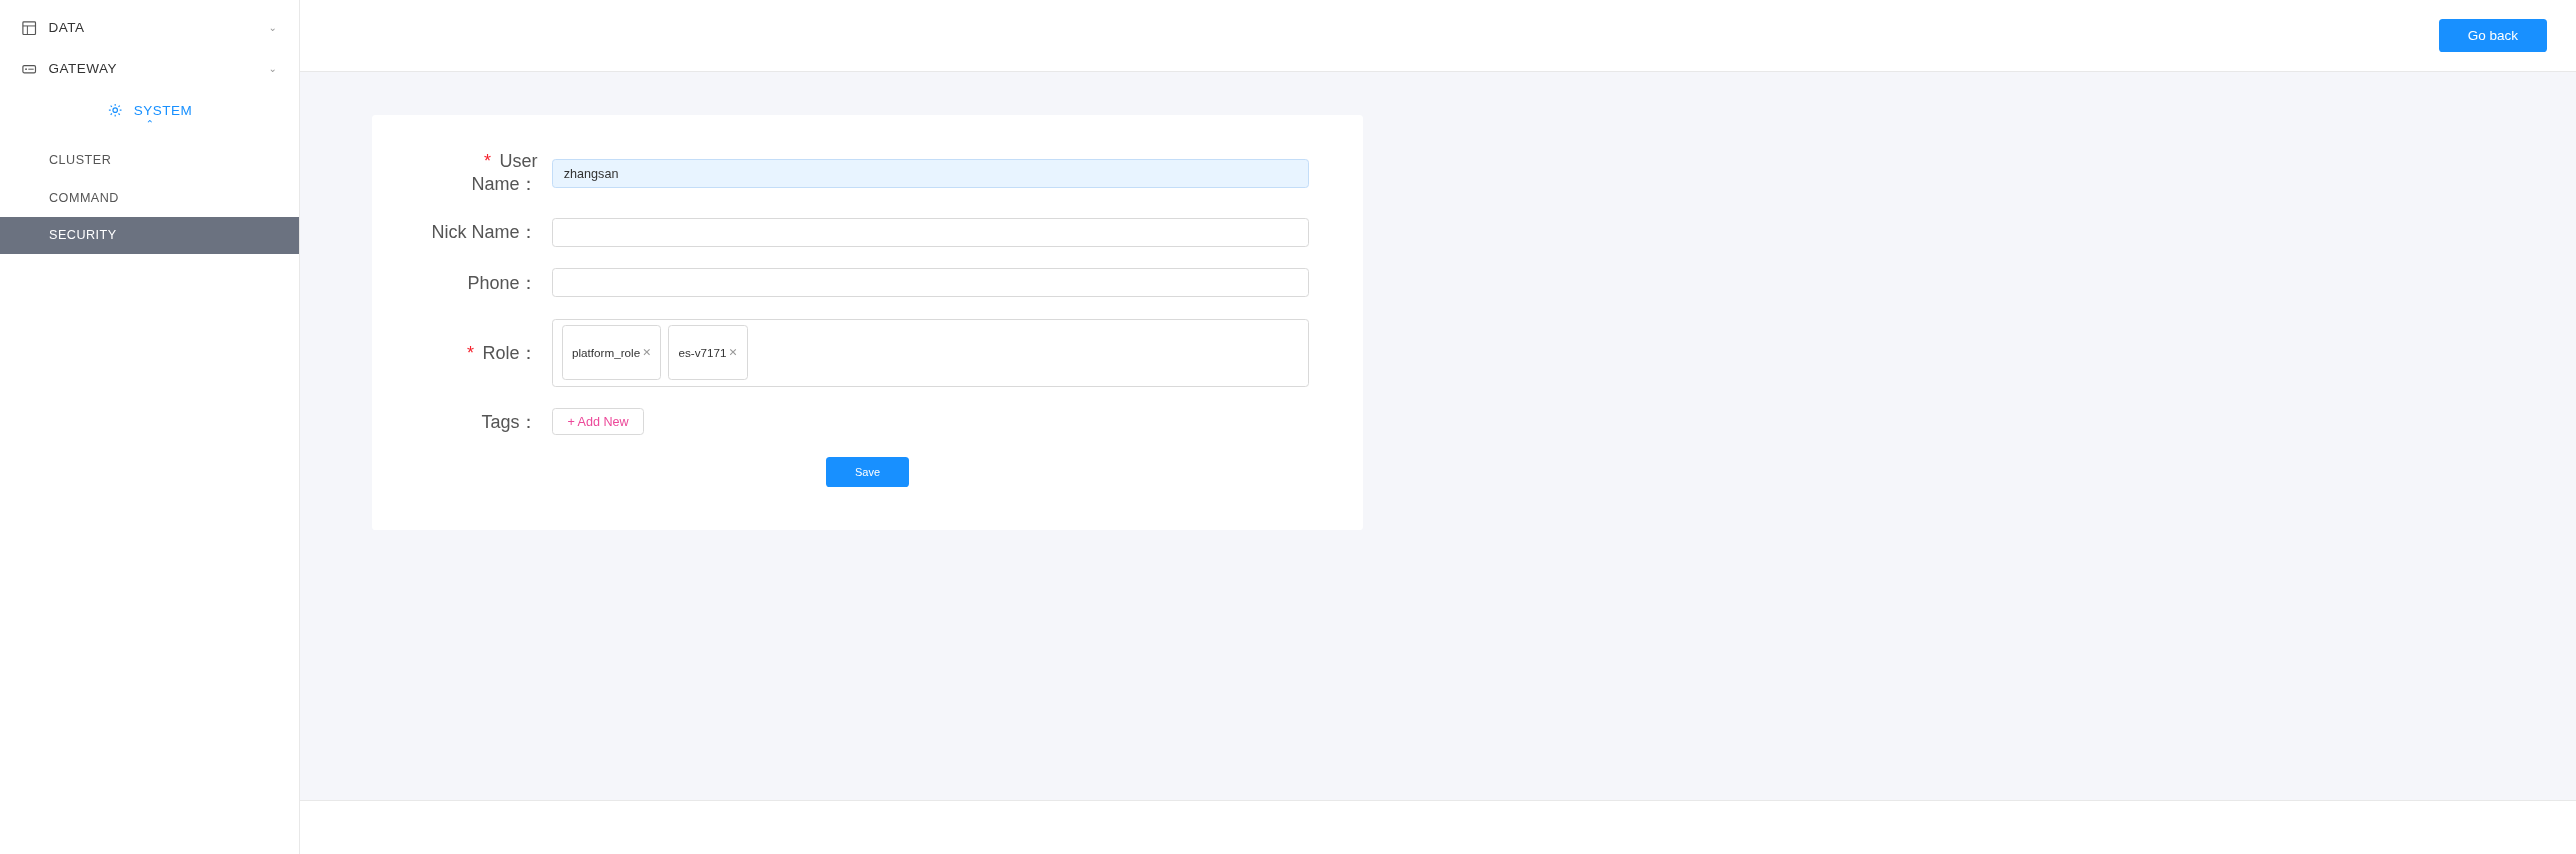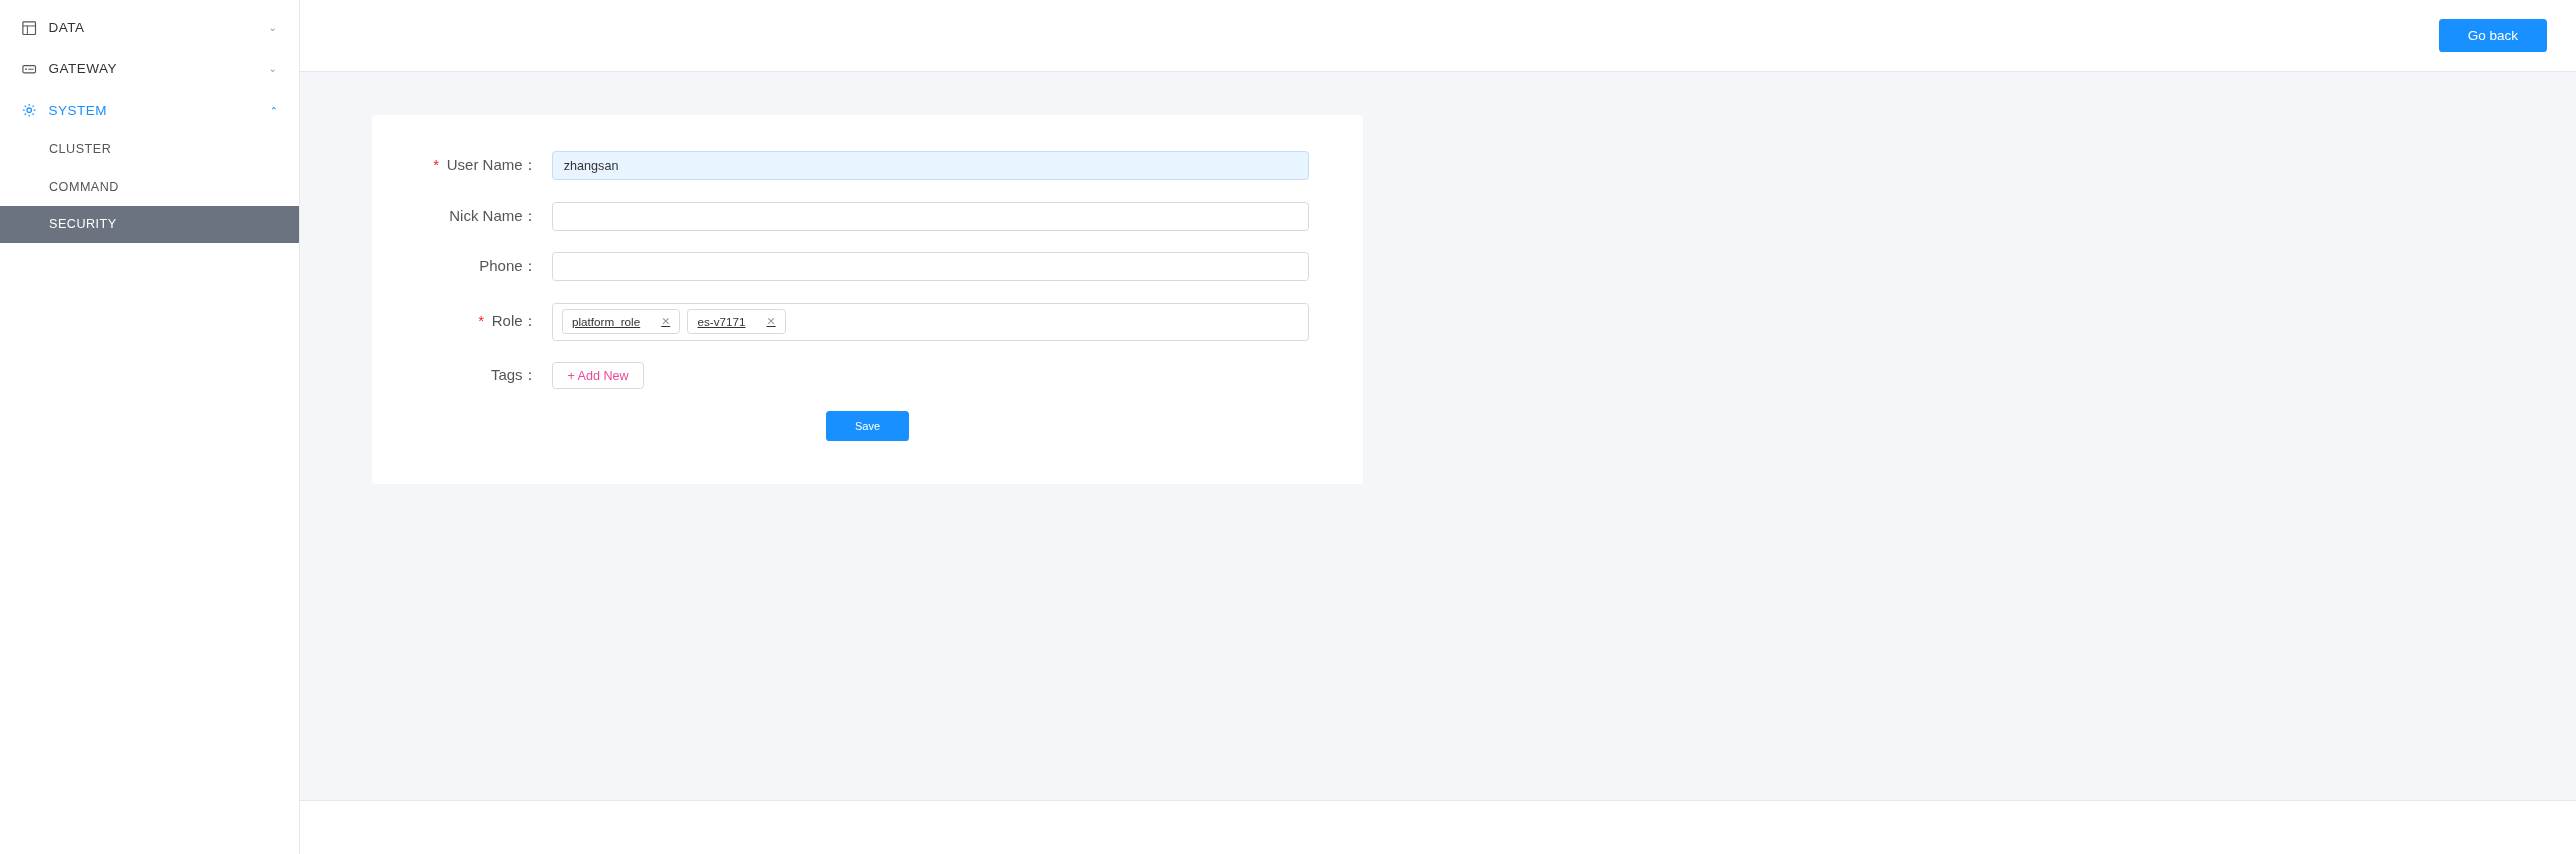--- a/index.html
+++ b/index.html
@@ -18,21 +18,21 @@
     .sidebar-item {
       display: flex;
       align-items: center;
       justify-content: space-between;
       padding: 12.6px 21.6px;
       cursor: pointer;
       font-size: 13.5px;
       color: #333;
       letter-spacing: 0.5px;
     }
-    .sidebar-item.active-parent { color: #1890ff; }
+    .sidebar-item.active-parent { color: #1890ff; flex-direction: column; }
     .sidebar-item-left { display: flex; align-items: center; gap: 10.8px; }
     .sidebar-icon { width: 16px; height: 16px; display: flex; align-items: center; justify-content: center; }
     .sidebar-child {
       padding: 11.7px 21.6px 11.7px 49px;
       font-size: 12.6px;
       color: #555;
       cursor: pointer;
       letter-spacing: 0.5px;
     }
     .sidebar-child.active {
@@ -84,21 +84,21 @@
 
     .form-row {
       display: flex;
       align-items: center;
       margin-bottom: 21.6px;
     }
     .form-label {
       width: 126px;
       text-align: right;
       padding-right: 14.4px;
-      font-size: 15px;
+      font-size: 18px;
       color: #555;
       flex-shrink: 0;
     }
     .required-star {
       color: #f5222d;
       margin-right: 3.6px;
     }
     .form-input {
       flex: 1;
       height: 29px;
@@ -120,28 +120,27 @@
       padding: 5.4px 9px;
       display: flex;
       align-items: center;
       gap: 7.2px;
       flex-wrap: wrap;
       background: #fff;
     }
     .role-tag {
       display: flex;
       align-items: center;
-      gap: 21px;
+      gap: 2px;
       background: #fff;
       border: 0.9px solid #d9d9d9;
       border-radius: 3.6px;
-      padding: 5px 9px;
+      padding: 20px 9px;
       font-size: 11.7px;
       color: #333;
-      text-decoration: underline;
     }
     .role-tag-close {
       cursor: pointer;
       color: #999;
       font-size: 10.8px;
       line-height: 1;
     }
 
     
     .add-new-btn {

